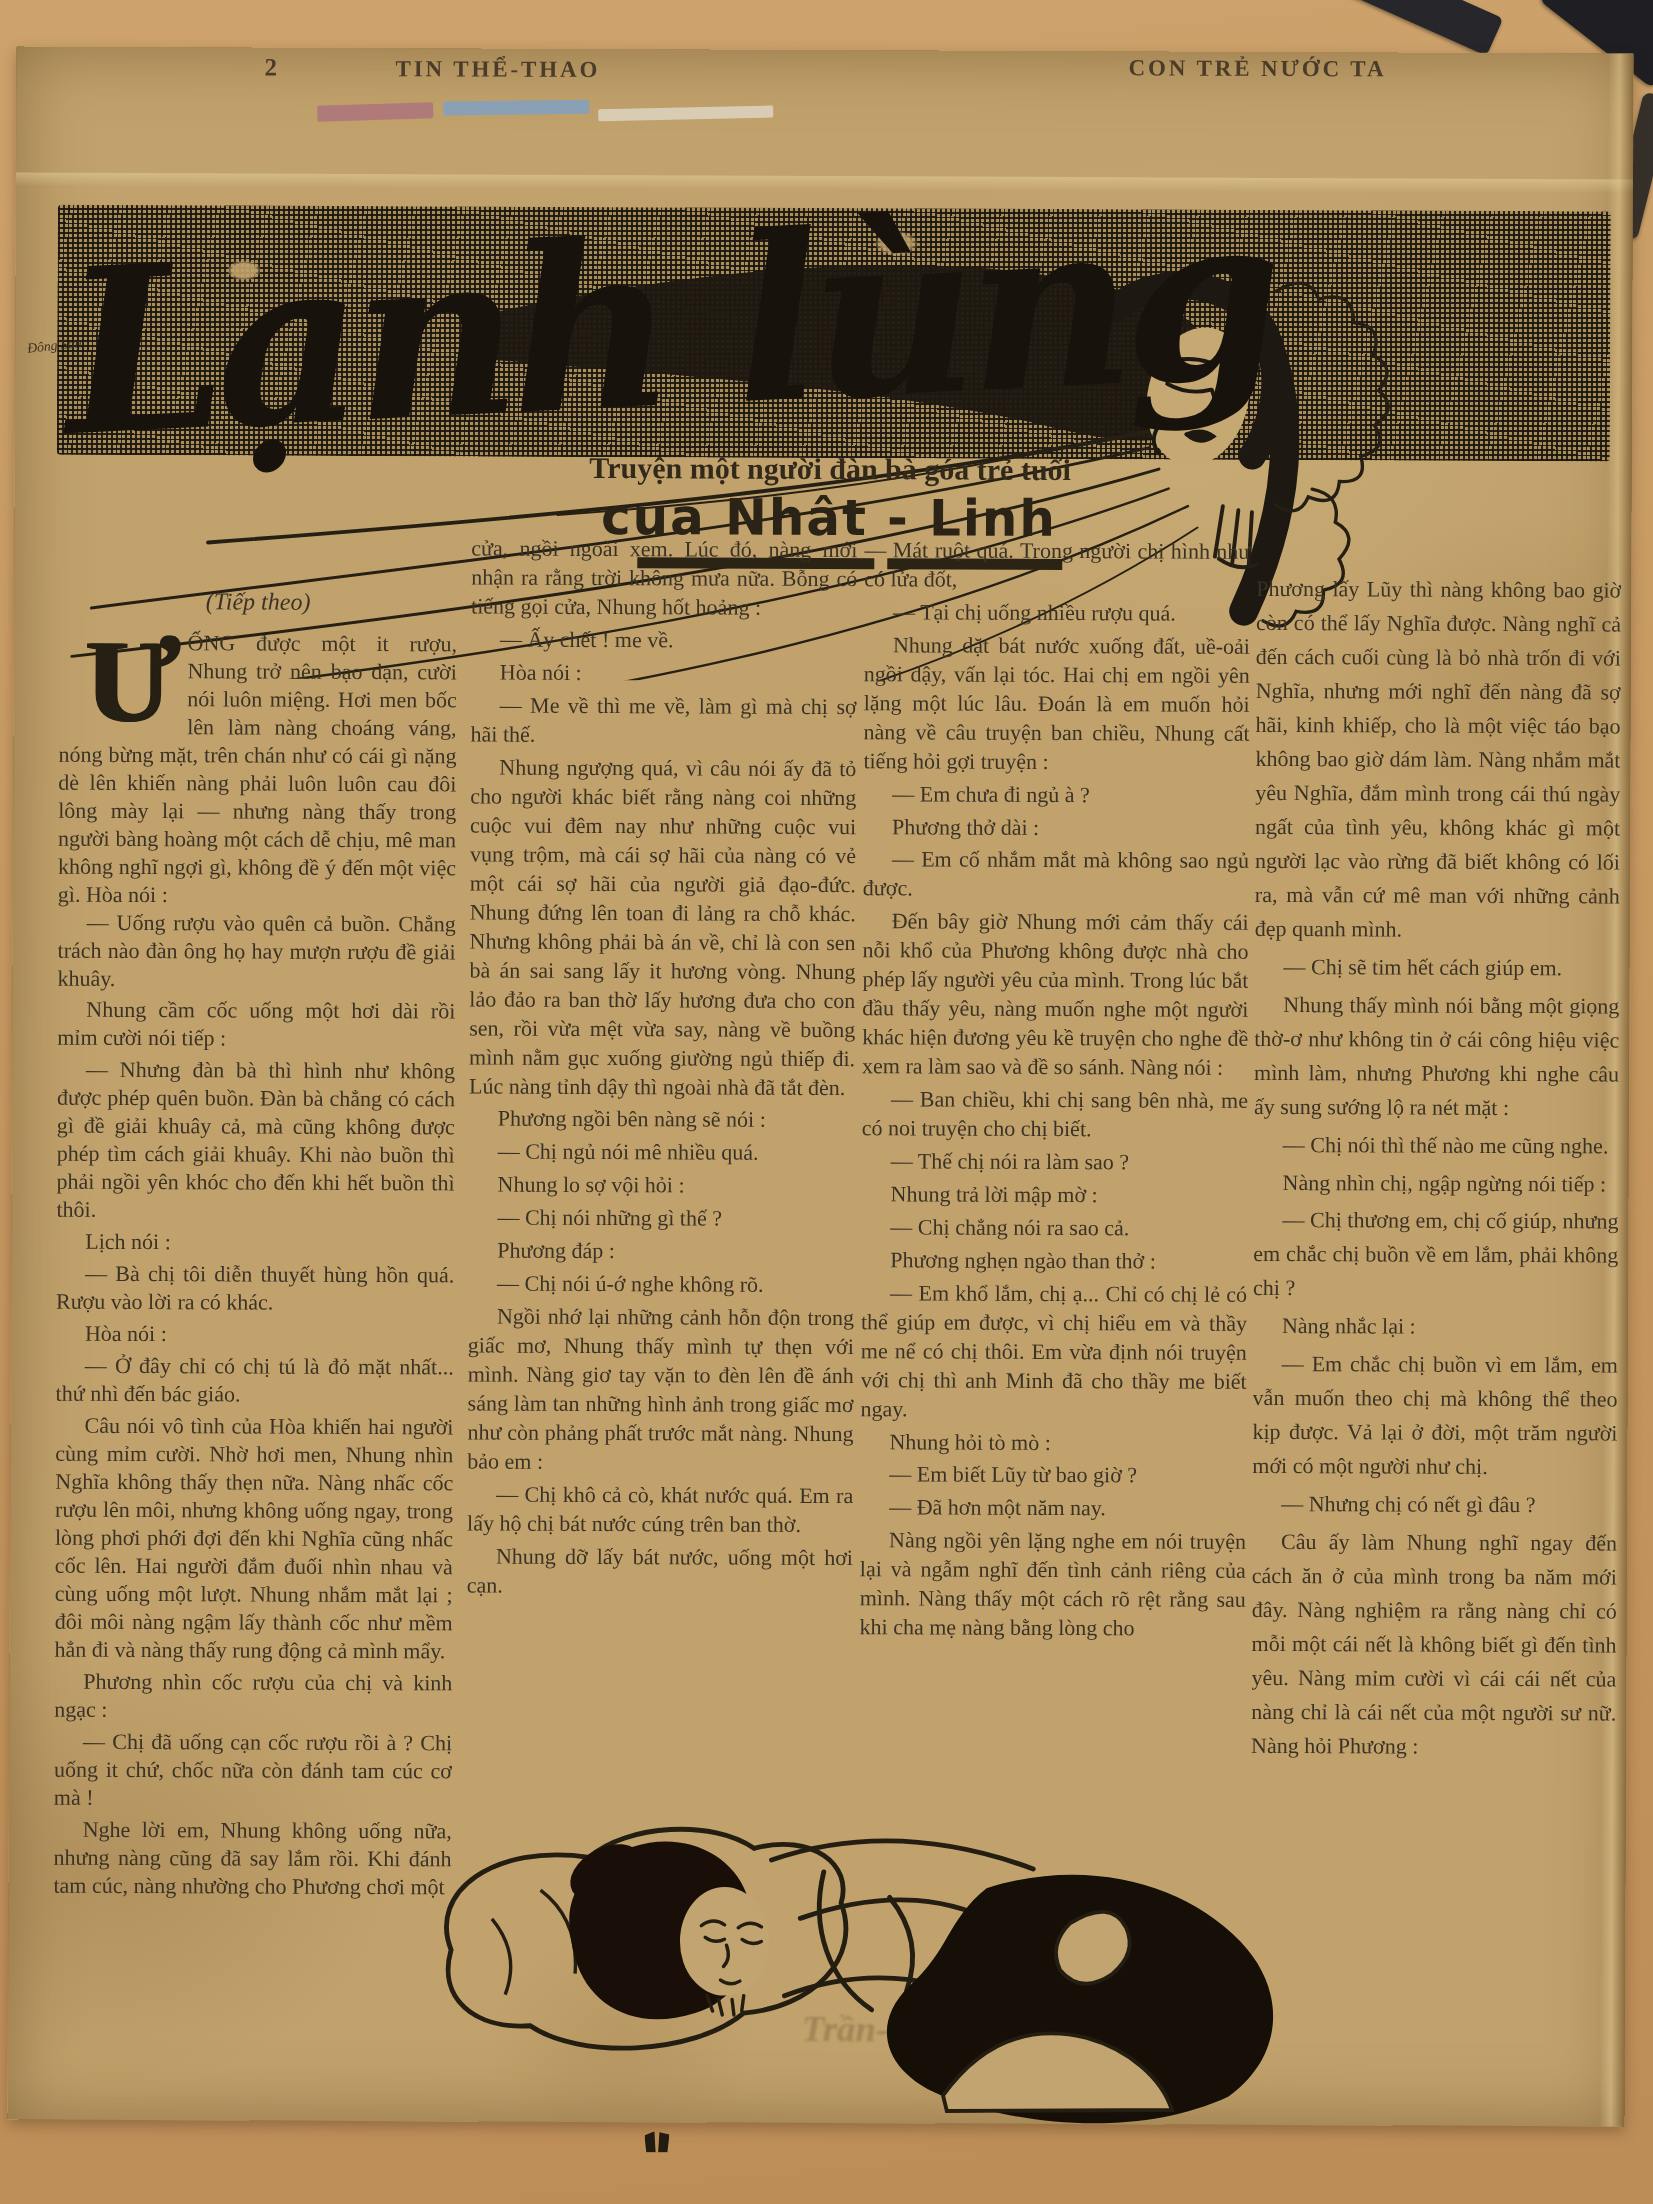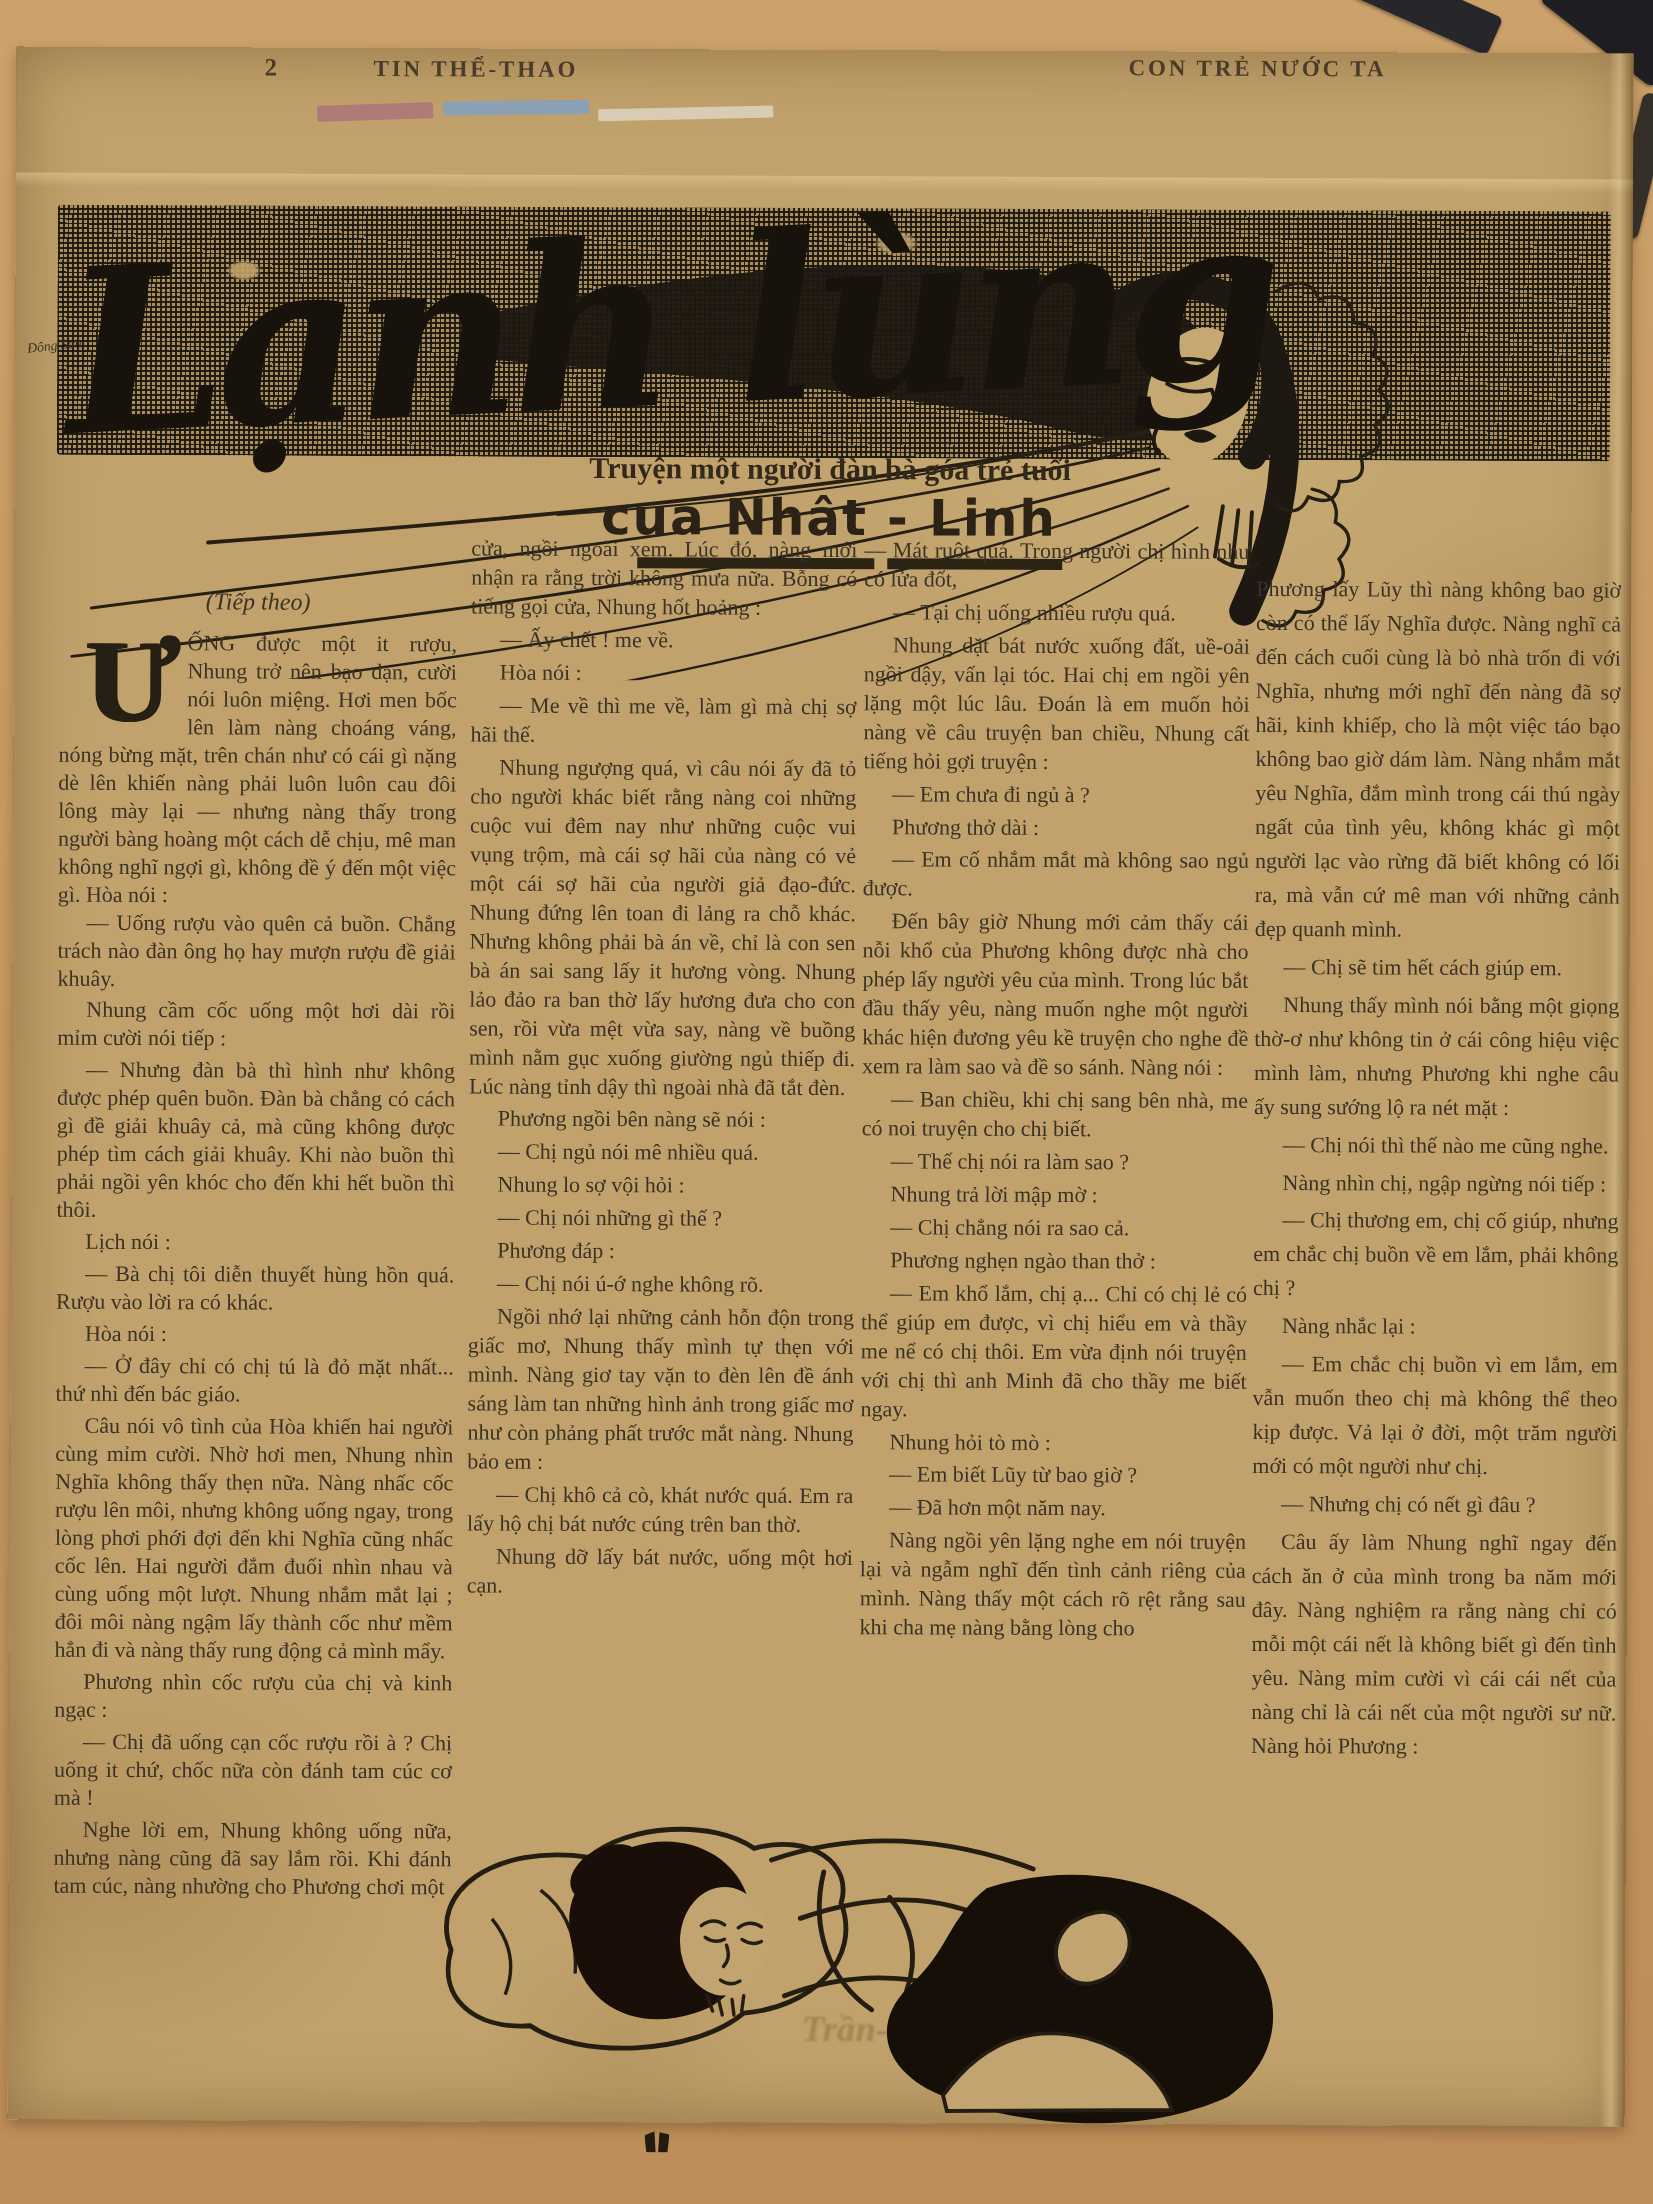--- a/index.html
+++ b/index.html
@@ -25,21 +25,21 @@
     background:linear-gradient(90deg,transparent,rgba(230,205,150,.5) 45%,rgba(100,70,30,.45));
   }
   .paper-topband{
     position:absolute;left:0;top:126px;width:100%;height:13.6px;
     background:linear-gradient(180deg,rgba(235,215,165,.45),transparent);
   }
   .scrap{position:absolute;border-radius:1.9px;}
   
   .header-row{position:absolute;left:0;top:0;width:100%;height:45px;color:#4a3c29;}
   .page-number{position:absolute;left:248px;top:5.8px;font-size:25px;font-weight:bold;}
-  .header-left{position:absolute;left:357px;top:7.8px;font-size:23px;font-weight:bold;letter-spacing:2.9px;}
+  .header-left{position:absolute;left:379px;top:7.8px;font-size:23px;font-weight:bold;letter-spacing:2.9px;}
   .header-right{position:absolute;left:1112px;top:3.9px;font-size:23px;font-weight:bold;letter-spacing:2.9px;}
   
   .masthead-hatch{
     position:absolute;left:42px;top:158px;width:1553px;height:250px;
     background:
       radial-gradient(29px 17.5px at 12% 26%, rgba(193,162,108,.9) 0 40%, transparent 60%),
       radial-gradient(37px 21.3px at 54% 14%, rgba(193,162,108,.85) 0 40%, transparent 60%),
       radial-gradient(25px 15.5px at 78% 60%, rgba(193,162,108,.8) 0 40%, transparent 60%),
       repeating-linear-gradient(0deg, rgba(26,21,14,.92) 0 1.9px, transparent 1.9px 4.9px),
       repeating-linear-gradient(90deg, rgba(26,21,14,.9) 0 1.9px, transparent 1.9px 4.9px),

